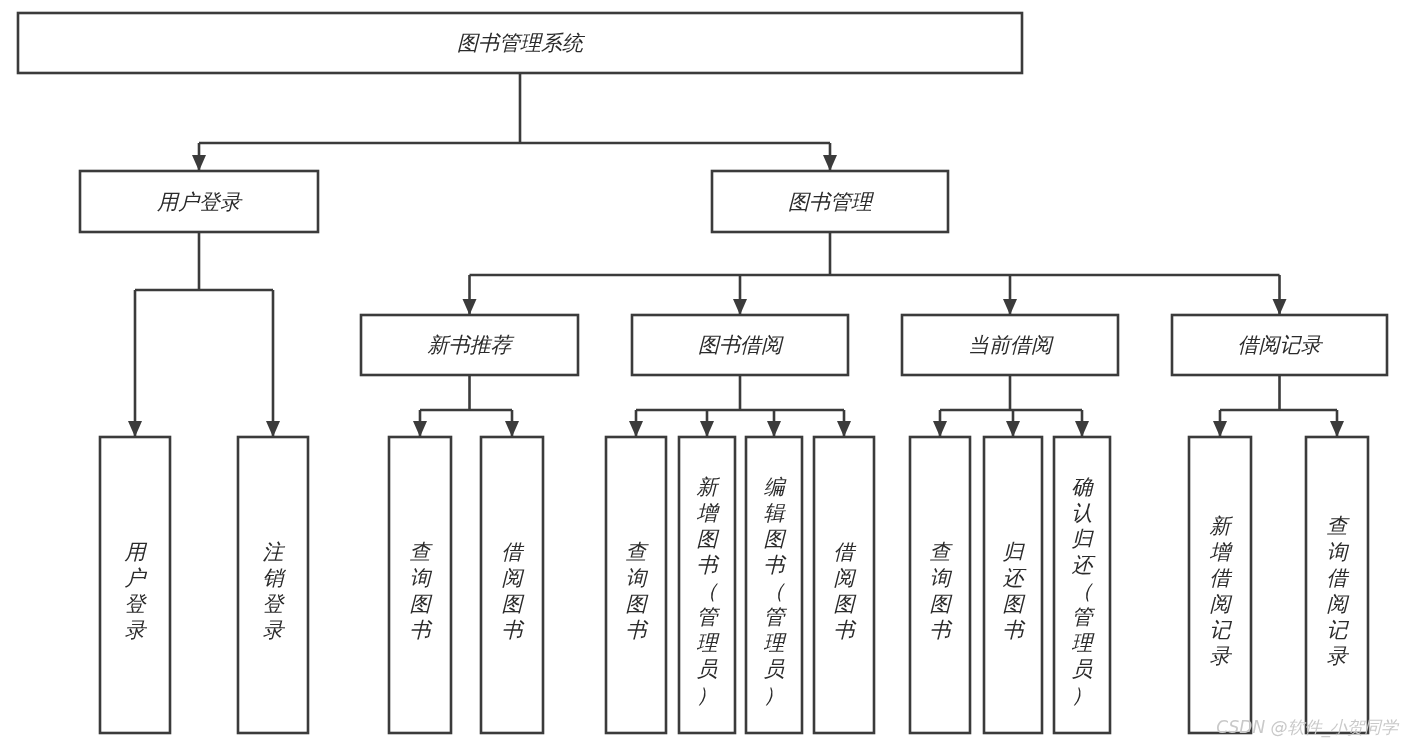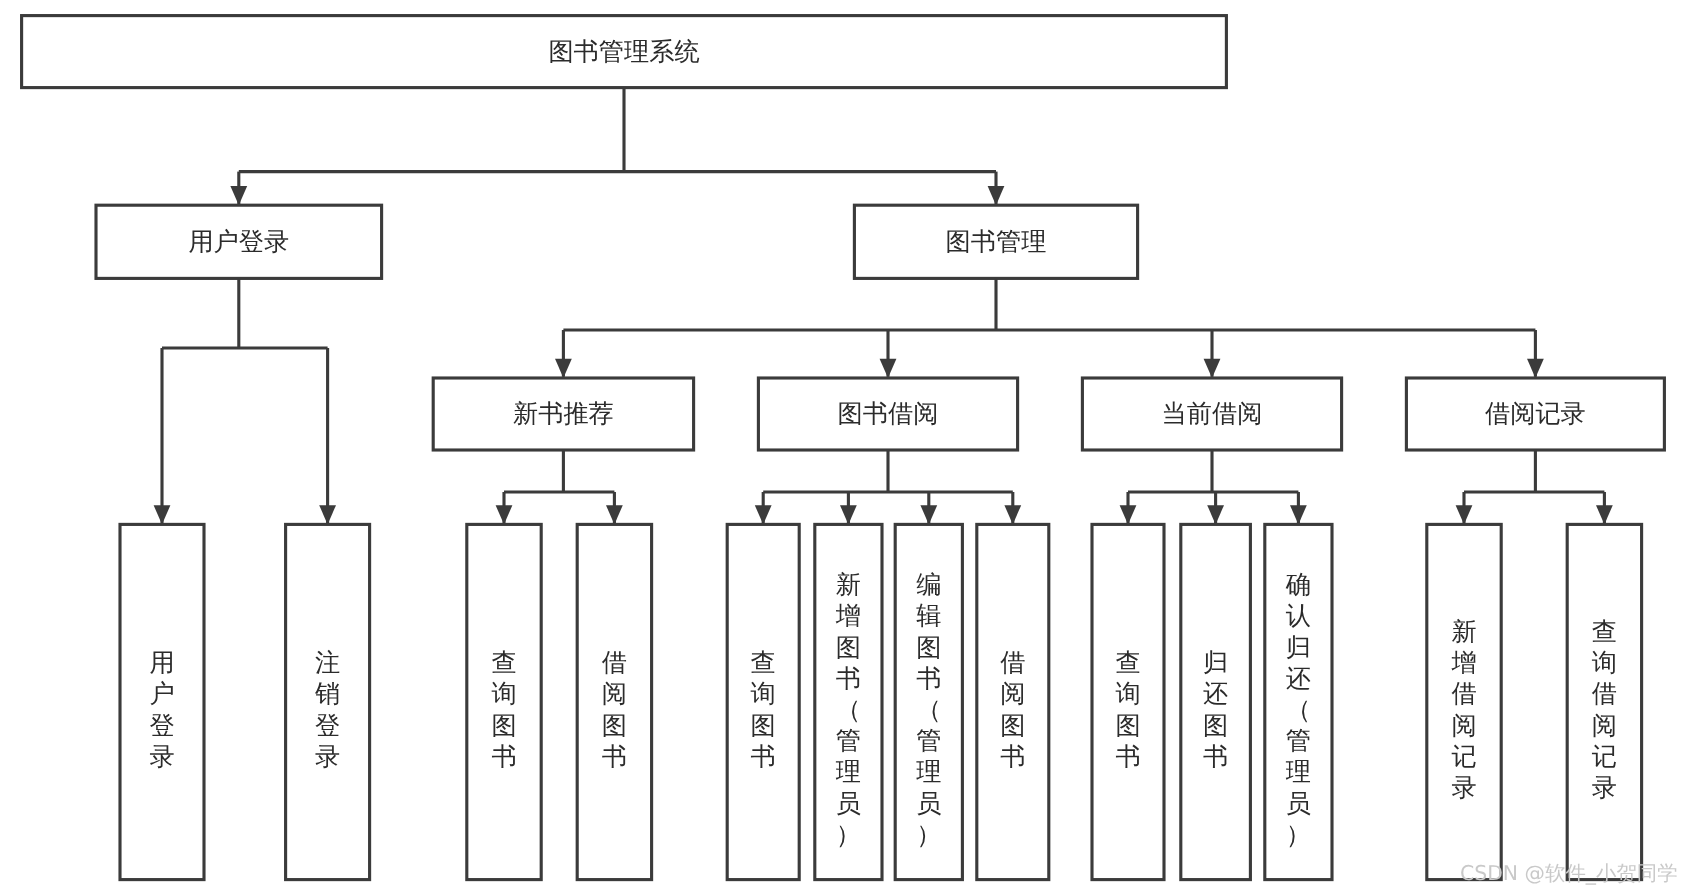--- a/index.html
+++ b/index.html
@@ -13,20 +13,21 @@
     font-family: "DejaVu Sans", "Liberation Sans", sans-serif;
     overflow: hidden;
     position: relative;
   }
   #diagram-root {
     position: absolute;
     left: 0;
     top: 0;
     width: 1405px;
     height: 747px;
+    font-style: italic;
   }
   svg#flowchart {
     display: block;
     width: 1405px;
     height: 747px;
     background: #ffffff;
   }
   .node-rect {
     fill: #ffffff;
     stroke: #3b3b3b;

